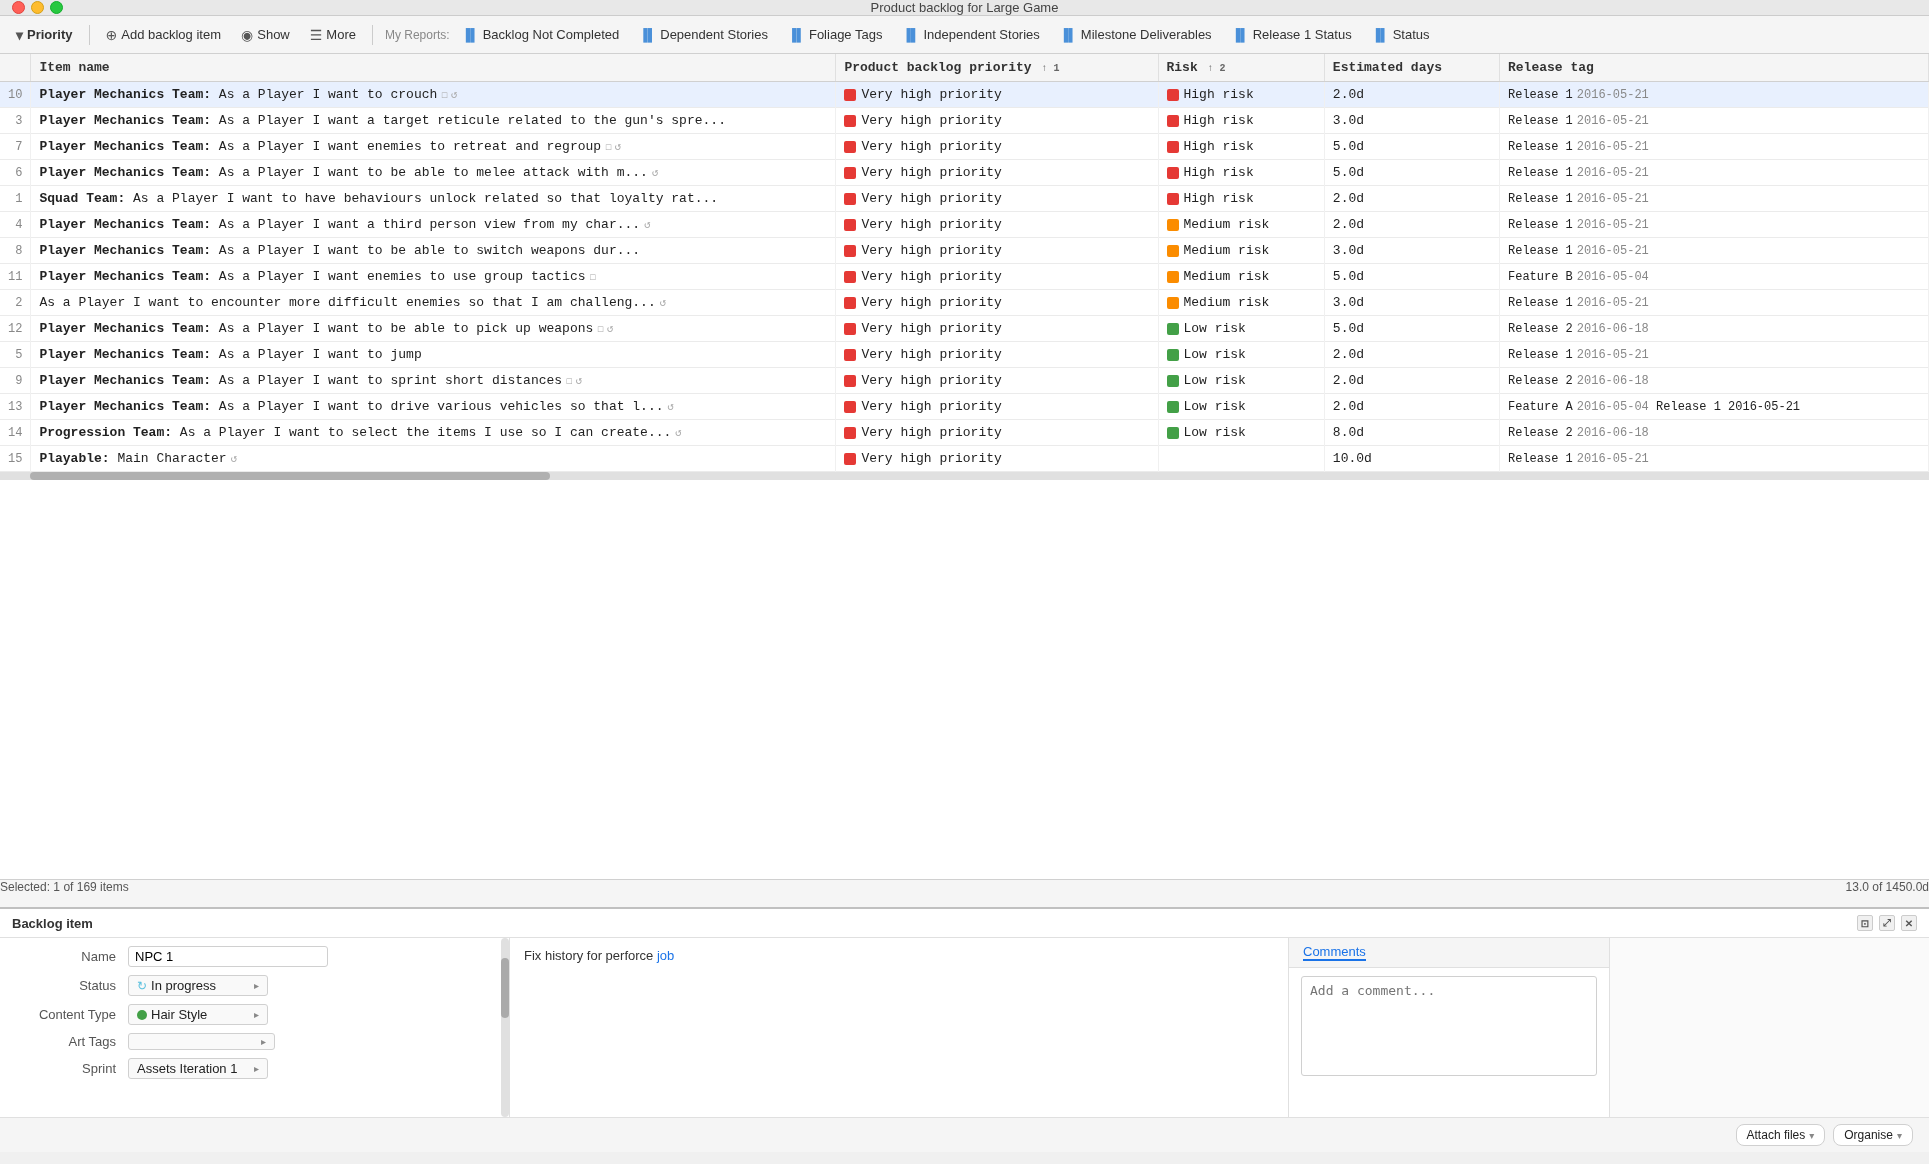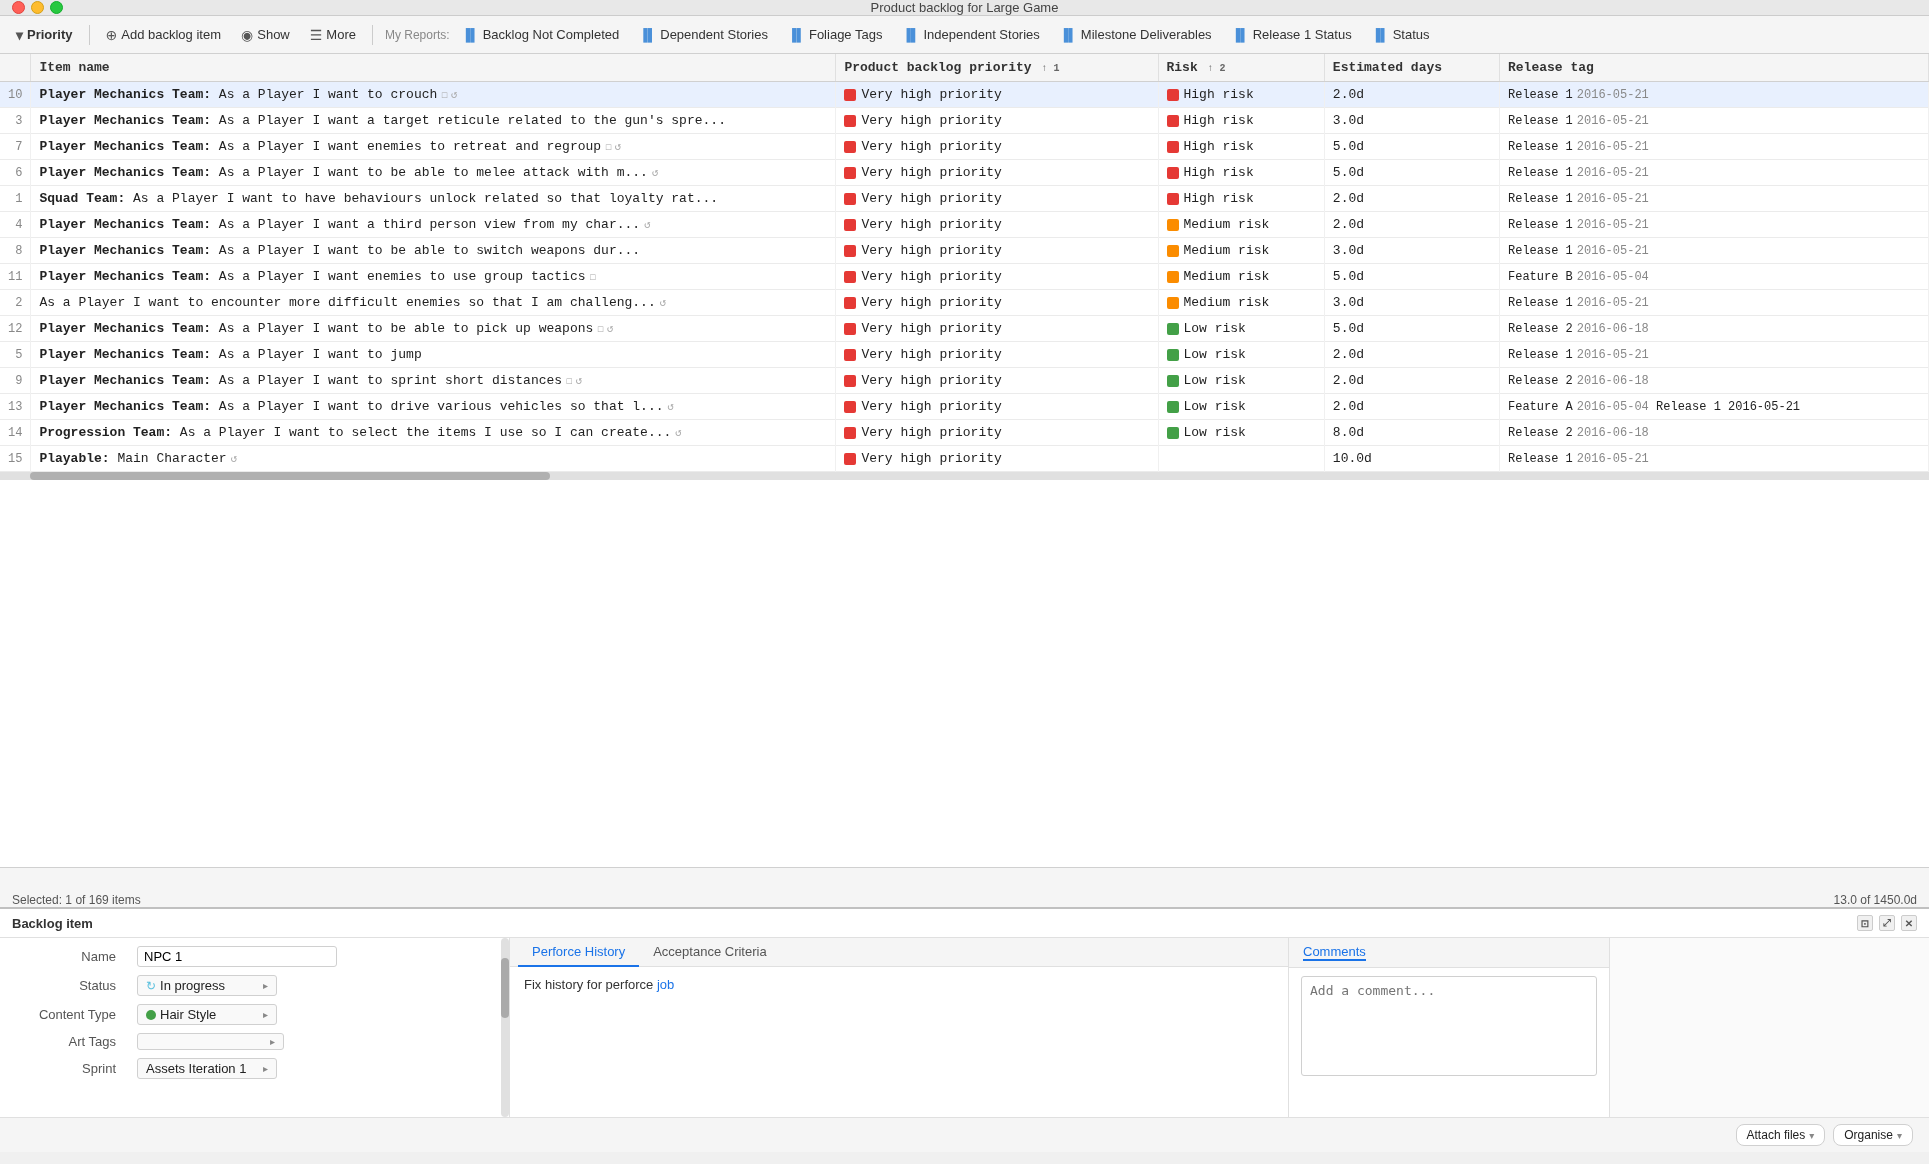--- a/index.html
+++ b/index.html
@@ -142,24 +142,24 @@
       font-size: 12px;
       margin-top: 36px;
     }
     .release-tag { display: inline-block; margin-right: 4px; }
     .release-date { color: #888; }
 
     
     .status-bar {
       background: #f5f5f5;
       border-top: 1px solid #d0d0d0;
-      height: 40px;
-      display: flex;
-      align-items: flex-end;
-      padding: 0 12px;
+      height: 28px;
+      display: flex;
+      align-items: flex-start;
+      padding: 0 0;
       font-size: 12px;
       color: #555;
       justify-content: space-between;
     }
 
     
     .bottom-panel {
       background: #fff;
       border-top: 2px solid #c0c0c0;
       height: 245px;
@@ -186,21 +186,20 @@
       width: 510px;
       padding: 8px 16px;
       border-right: 1px solid #e0e0e0;
       overflow: hidden;
       position: relative;
     }
     .form-row {
       display: flex;
       align-items: center;
       margin-bottom: 8px;
-      gap: 9px;
     }
     .form-label {
       width: 100px;
       text-align: right;
       margin-right: 12px;
       font-size: 13px;
       color: #555;
       flex-shrink: 0;
     }
     .form-value {
@@ -831,24 +830,20 @@
               <span class="chevron">▸</span>
             </div>
           </div>
         </div>
         <div class="scroll-bar-v">
           <div class="scroll-thumb"></div>
         </div>
       </div>
 
       <div class="middle-panel">
-        <div class="tab-bar">
-          <div class="tab active">Perforce History</div>
-          <div class="tab">Acceptance Criteria</div>
-        </div>
         <div class="tab-content">
           <span>Fix history for perforce </span><a href="#">job</a>
         </div>
       </div>
 
       <div class="comments-panel">
         <div class="comments-header">
           <span class="comments-tab">Comments</span>
         </div>
         <div class="comments-body">

